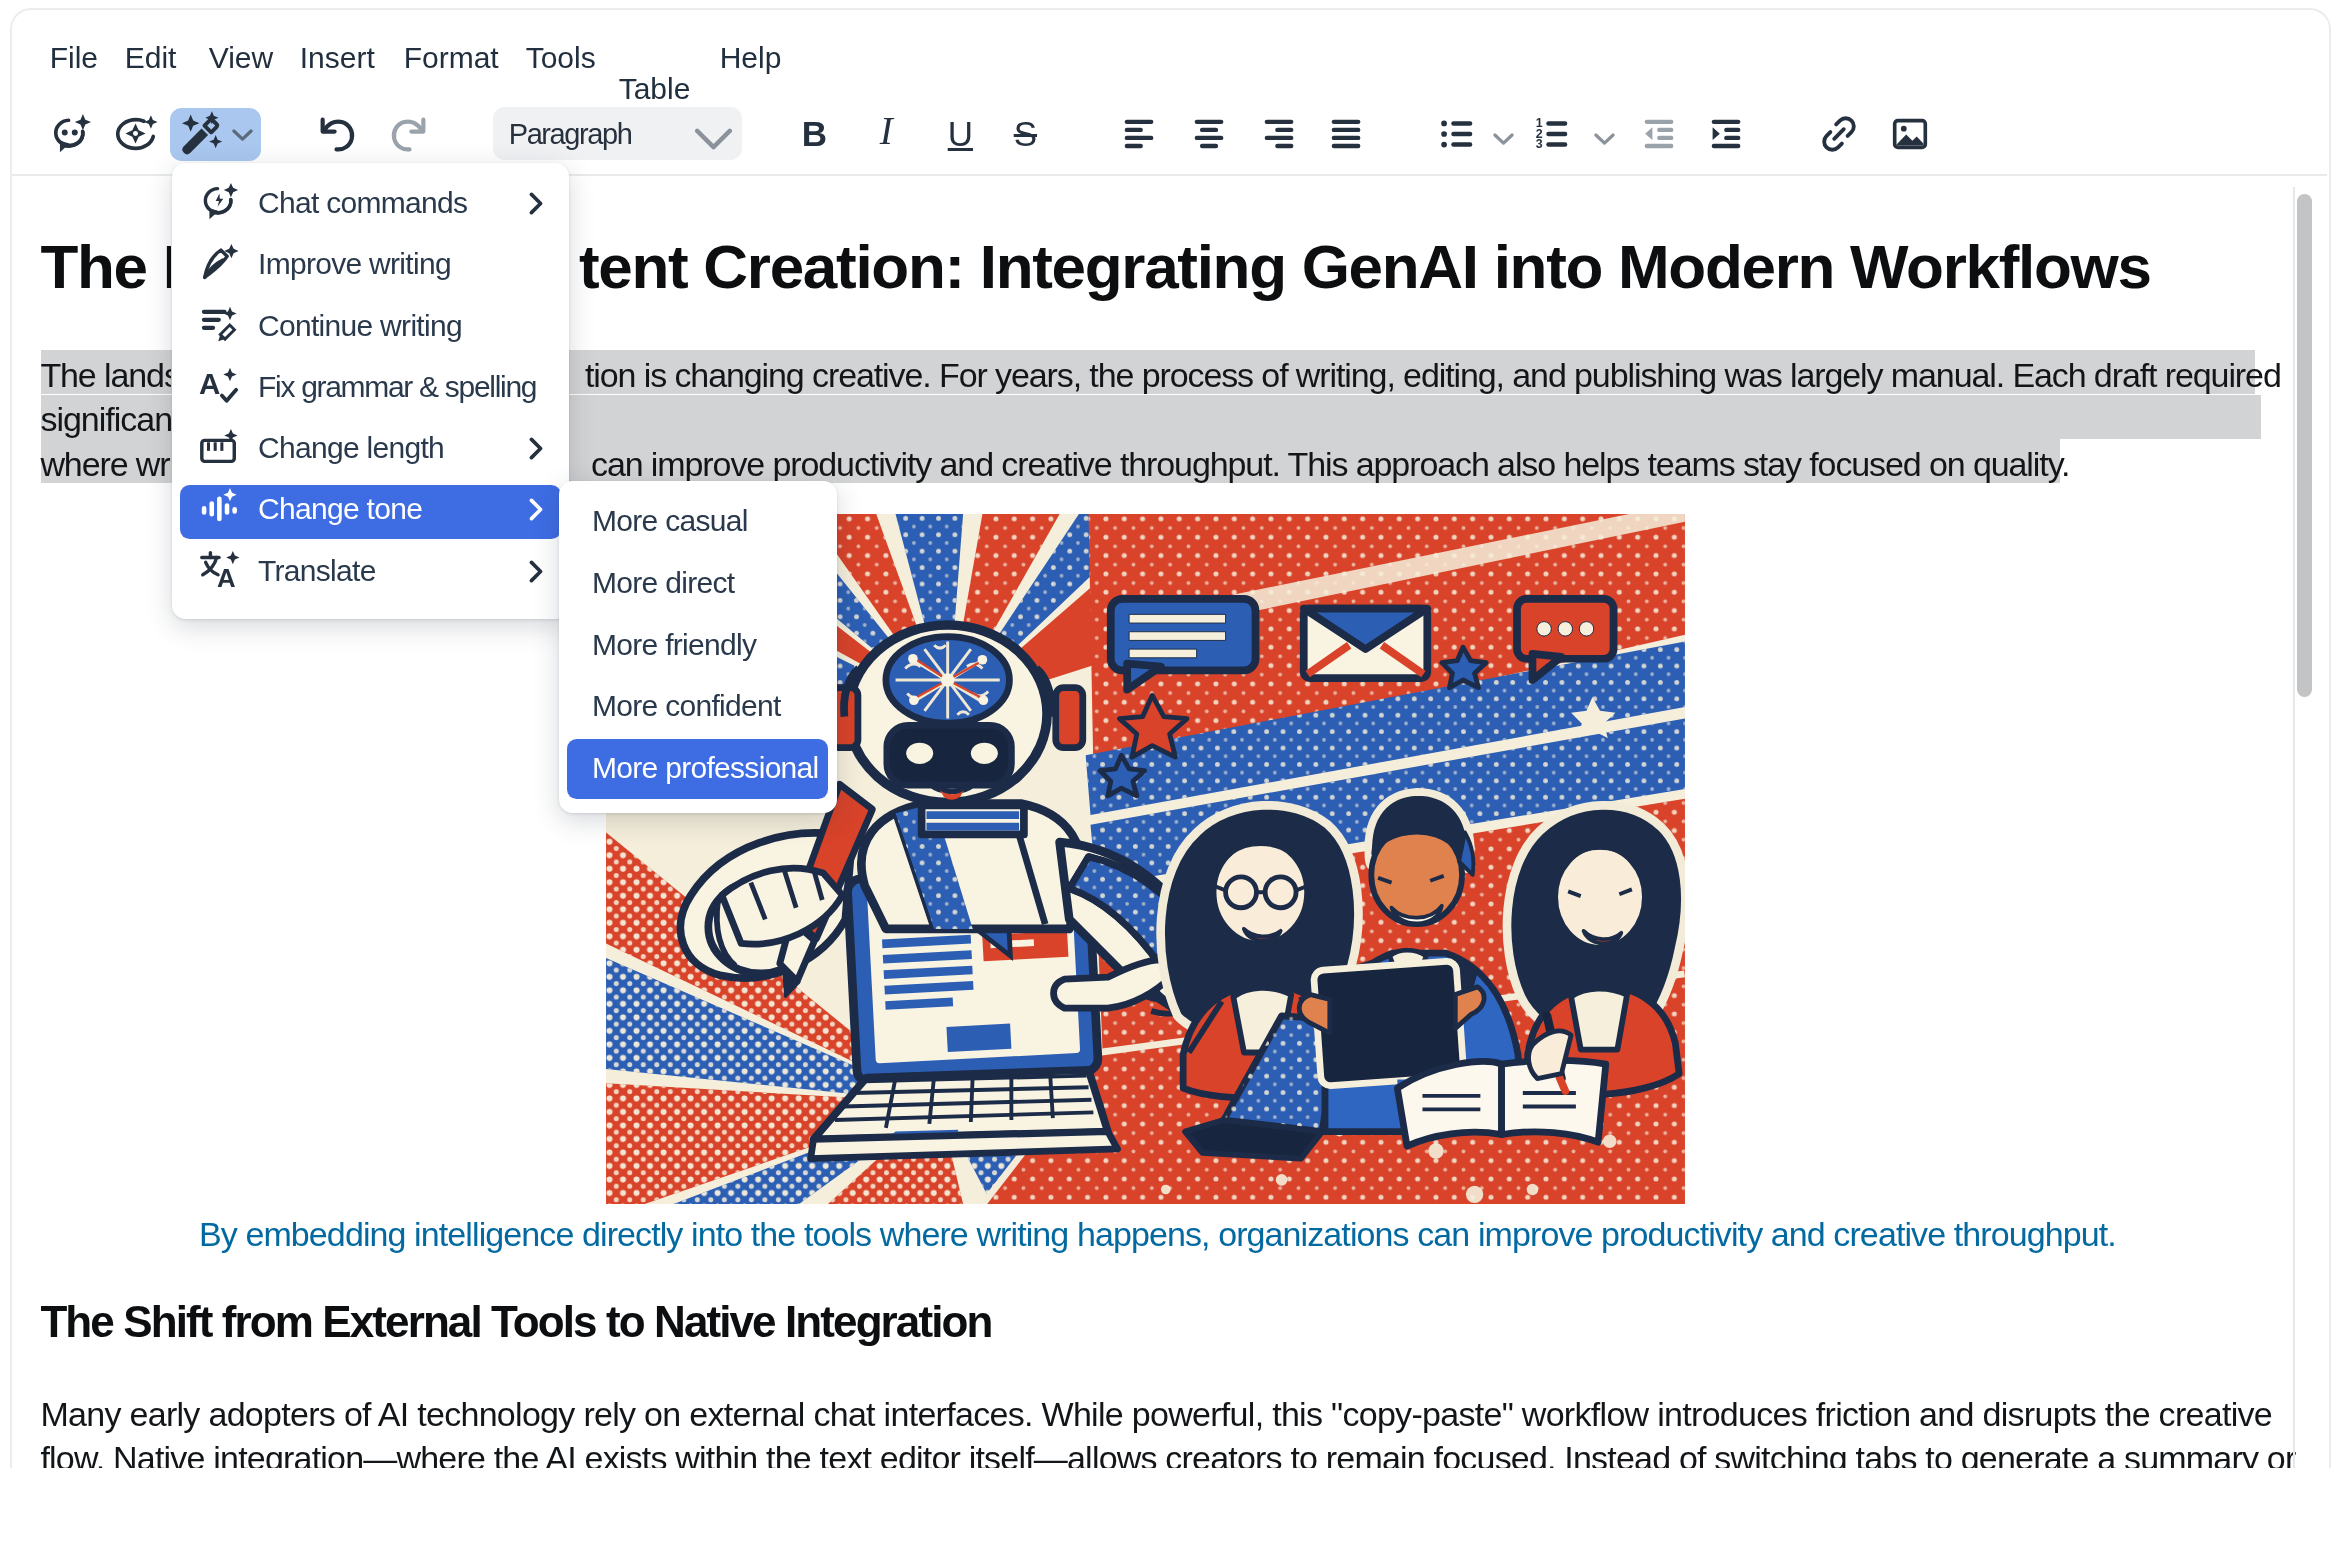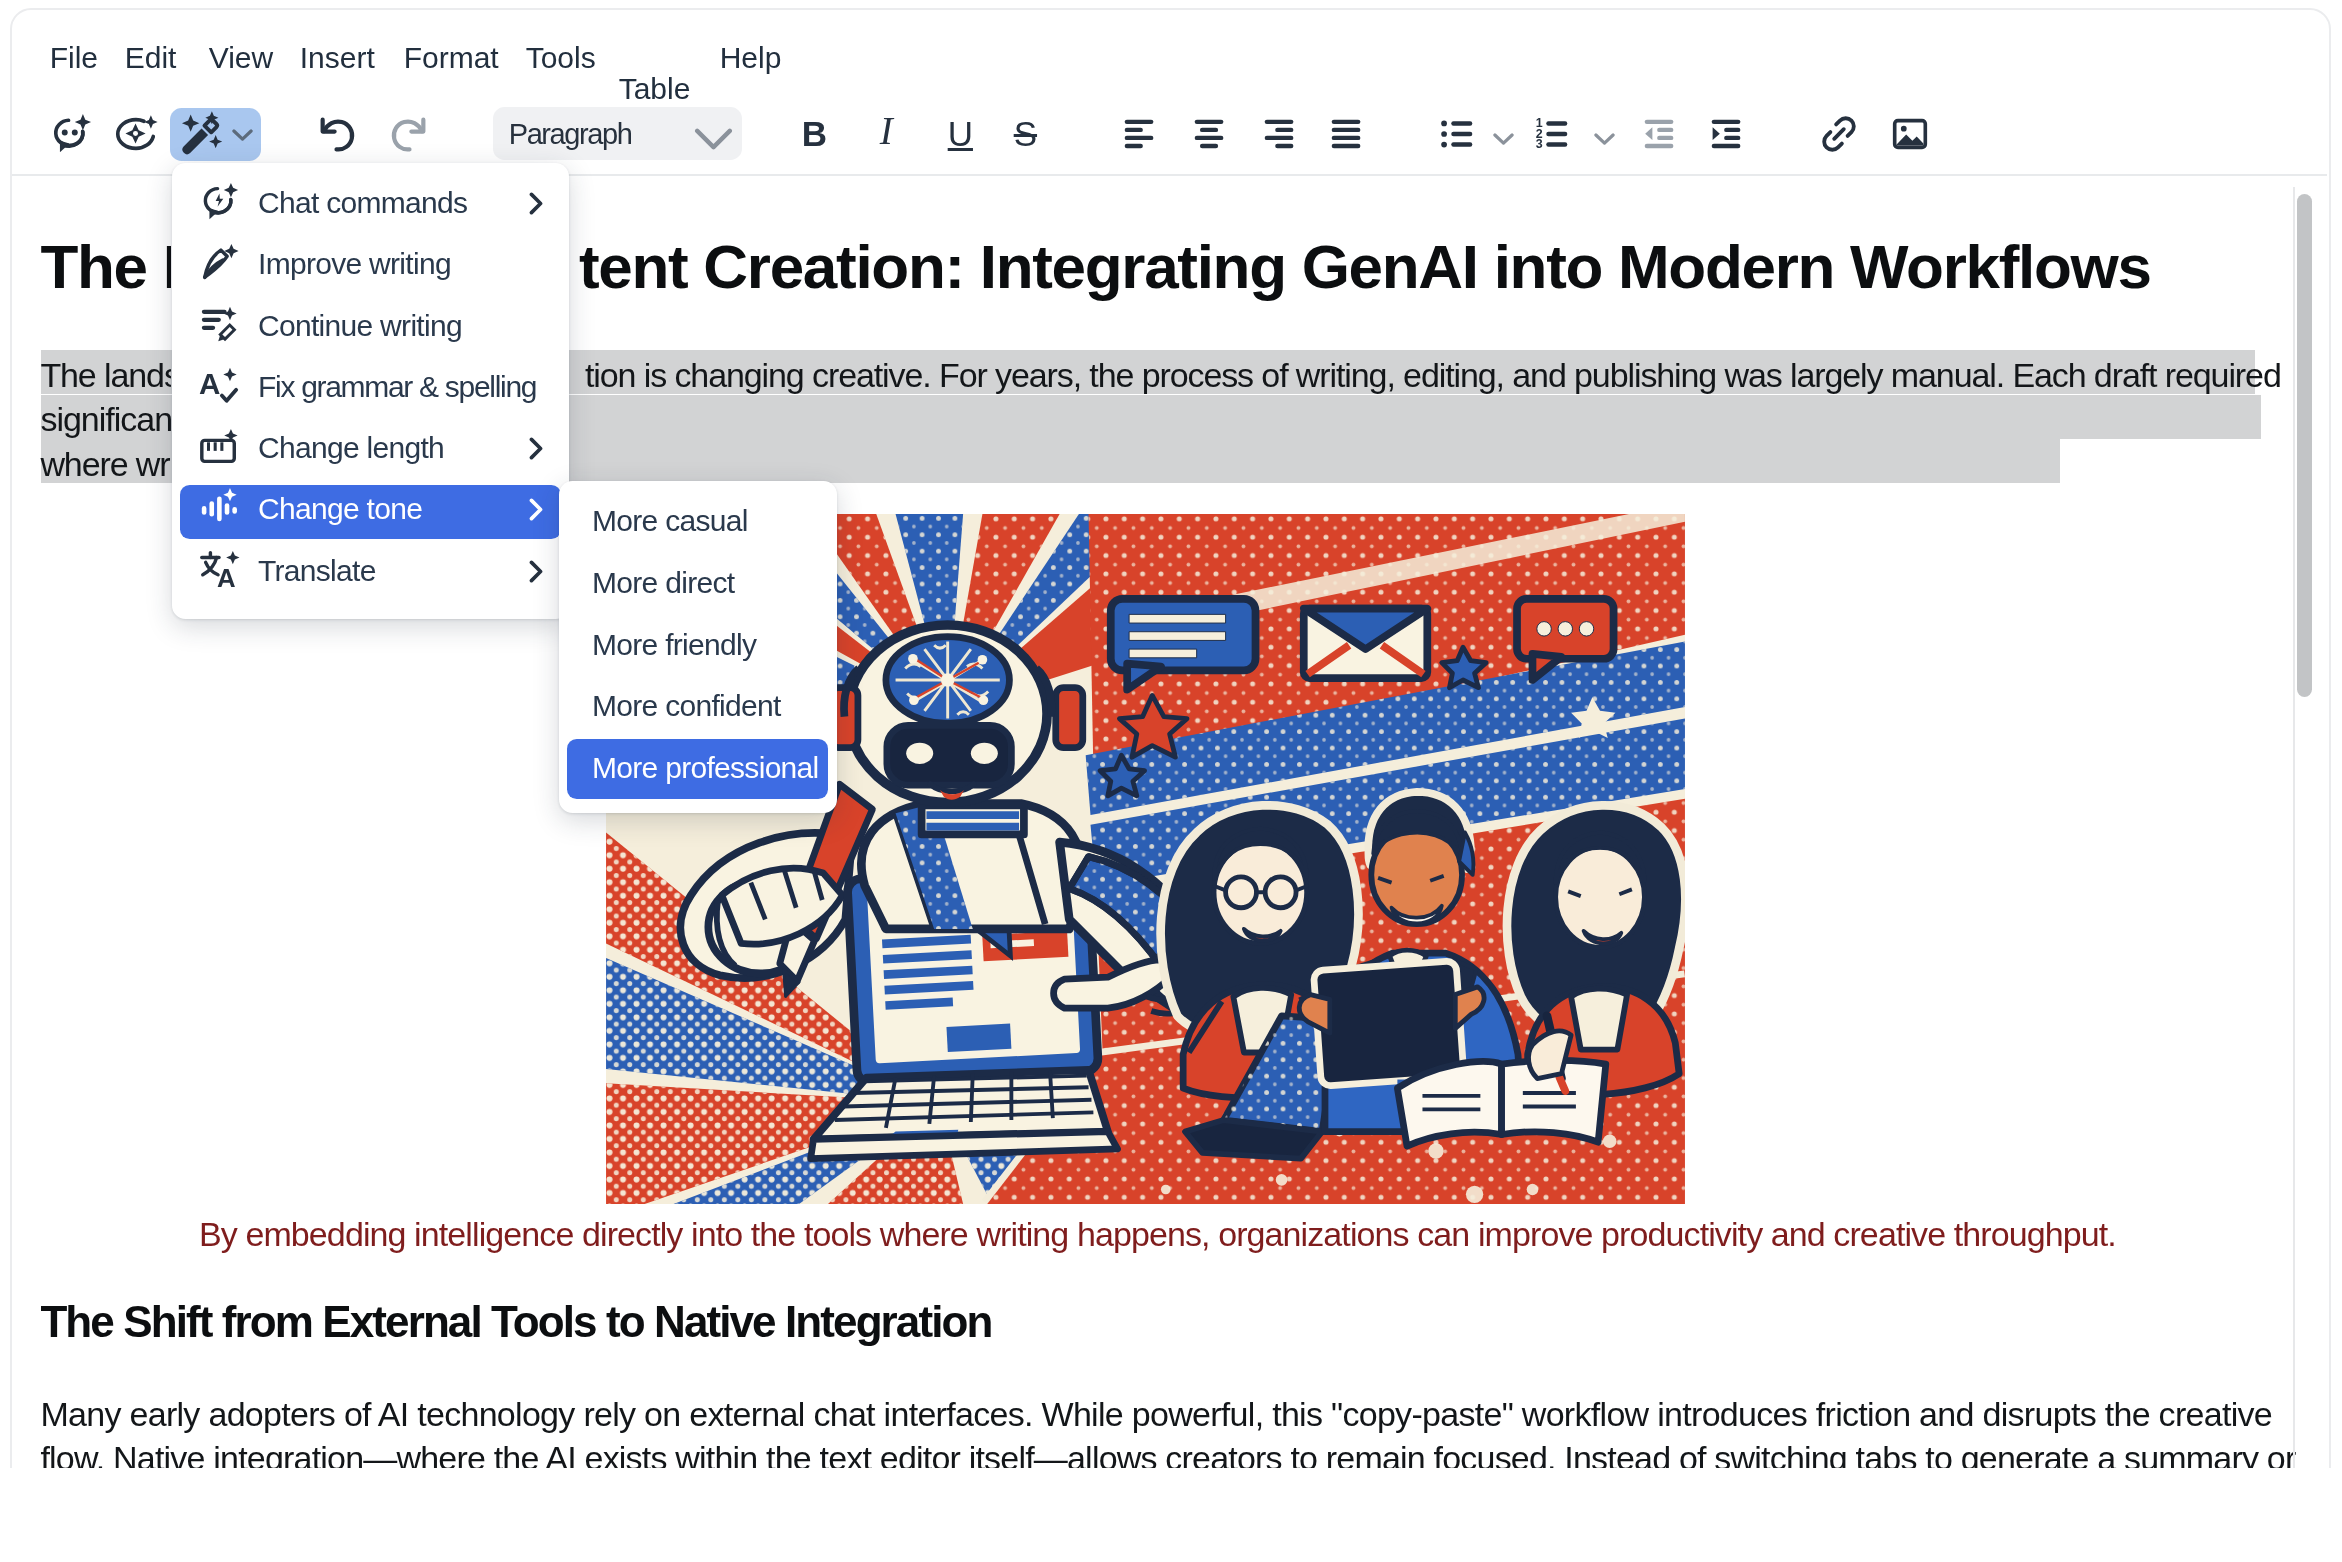--- a/index.html
+++ b/index.html
@@ -11,21 +11,21 @@
           background:#ffffff; border:2.9px solid #ebecee; border-radius:21px; overflow:hidden; }
   .mb { position:absolute; top:33px; font-size:30px; color:#222f3e; line-height:30px; white-space:nowrap; }
   .tbtn { position:absolute; }
   .tbar-divider { position:absolute; left:0px; top:175px; width:2315px; height:1.9px; background:#e8eaec; }
   #content { position:absolute; left:12.6px; top:177px; width:2296px; height:1328px; background:#fff; overflow:hidden; }
   .sel { position:absolute; background:#d2d3d4; }
   .bodytext { position:absolute; font-size:34px; color:#131619; line-height:34px; white-space:nowrap; }
   .clip { overflow:hidden; position:absolute; }
   .h1t { position:absolute; font-size:62px; font-weight:bold; letter-spacing:-1.3px; color:#0c0e10; line-height:62px; white-space:nowrap; }
   #h2 { position:absolute; font-size:44px; font-weight:bold; letter-spacing:-1.9px; color:#0c0e10; line-height:44px; white-space:nowrap; }
-  #caption { position:absolute; font-size:34px; letter-spacing:-0.9px; color:#7f1d1d; line-height:34px; white-space:nowrap; }
+  #caption { position:absolute; font-size:34px; letter-spacing:-0.9px; color:#0369a1; line-height:34px; white-space:nowrap; }
   #statusbar { position:absolute; left:12.6px; top:1504px; width:2296px; height:42px; background:#fff; border-top:1.9px solid #e6e8ea; }
   .st { position:absolute; font-size:29px; color:#5a6570; line-height:29px; white-space:nowrap; }
   .panel { position:absolute; background:#fff; border-radius:13.5px; box-shadow:0 7.7px 27px rgba(34,47,62,.18), 0 1px 2.9px rgba(34,47,62,.14); }
   #menu1 { left:172px; top:163px; width:397px; height:456px; }
   #menu2 { left:559px; top:481px; width:278px; height:332px; }
   .mi { position:absolute; font-size:30px; letter-spacing:-0.7px; color:#2a394c; line-height:30px; white-space:nowrap; }
   .mi-white { color:#ffffff; }
   .hl { position:absolute; background:#3e6ce3; border-radius:9.7px; }
   svg { display:block; }
 </style>
@@ -237,20 +237,21 @@
       <div class="clip" style="left:15.4px;top:171px;width:131px;height:41px;">
         <span class="bodytext" style="left:0;top:0;letter-spacing:-1.1px;">The landscape of di</span>
       </div>
       <span class="bodytext" id="p1b" style="left:560px;top:171px;letter-spacing:-1.1px;">tion is changing creative. For years, the process of writing, editing, and publishing was largely manual. Each draft required</span>
       <div class="clip" style="left:15.4px;top:215px;width:131px;height:41px;">
         <span class="bodytext" style="left:0;top:0;letter-spacing:-1px;">significant time</span>
       </div>
       <div class="clip" style="left:15.4px;top:260px;width:131px;height:41px;">
         <span class="bodytext" style="left:0;top:0;letter-spacing:-1.1px;">where writing</span>
       </div>
+      <span class="bodytext" id="p3b" style="left:566px;top:260px;letter-spacing:-1.1px;">can improve productivity and creative throughput. This approach also helps teams stay focused on quality.</span>
 
       <div id="illu" style="position:absolute;left:581px;top:327px;width:1079px;height:690px;background:#f5eedb;">
       <svg width="1079" height="690" viewBox="0 0 1118 715">
         <defs>
           <pattern id="dcr" width="19" height="19" patternUnits="userSpaceOnUse">
             <circle cx="5" cy="5" r="2.6" fill="#f5eedb" opacity=".85"></circle>
             <circle cx="14.5" cy="14.5" r="2.0" fill="#f5eedb" opacity=".65"></circle>
           </pattern>
           <pattern id="drb" width="15" height="15" patternUnits="userSpaceOnUse">
             <circle cx="4" cy="4" r="2.6" fill="#d8432a"></circle>

